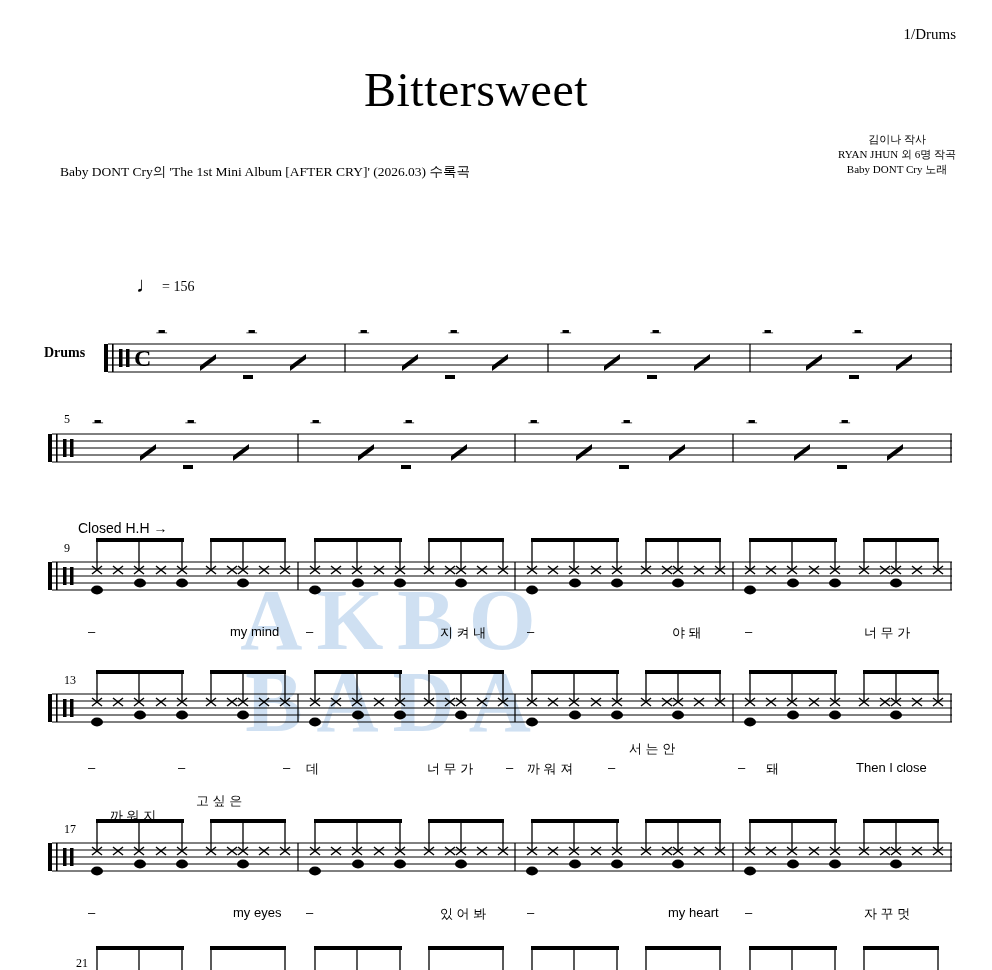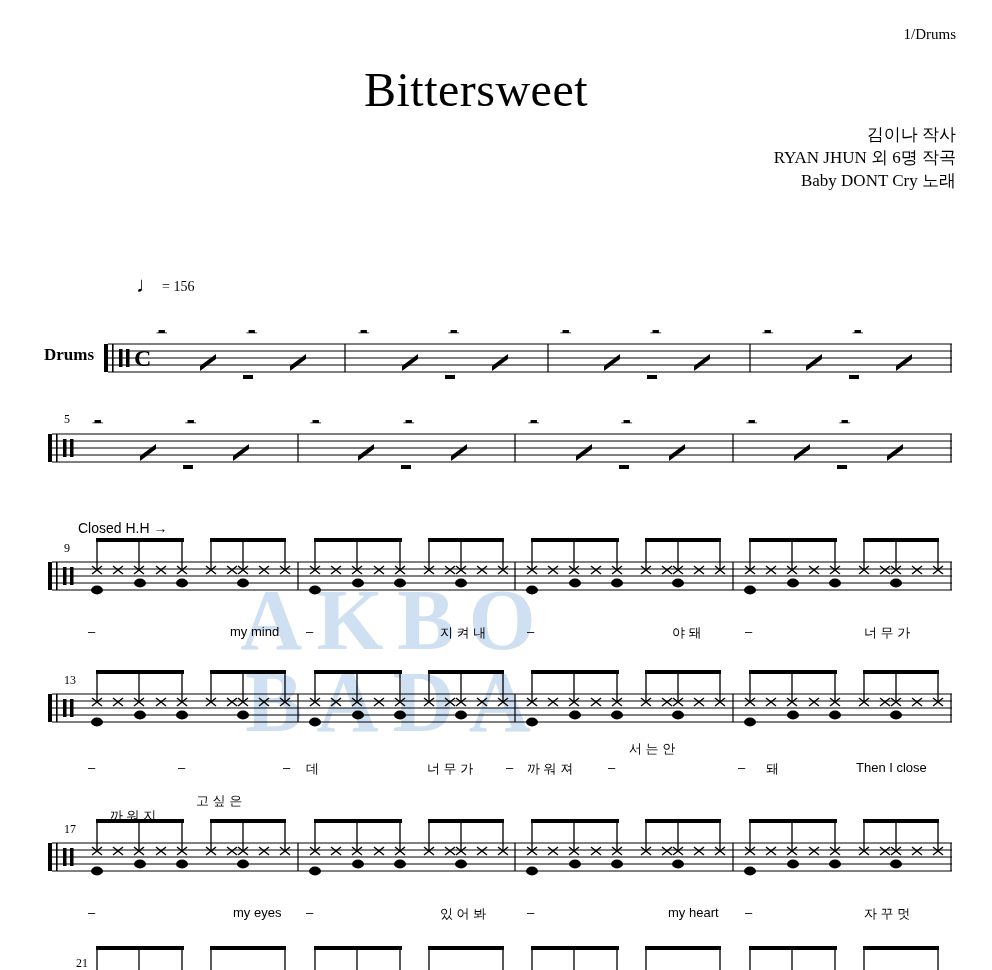--- a/index.html
+++ b/index.html
@@ -43,23 +43,23 @@
   .album-line {
     position: absolute;
     left: 60px;
     top: 163px;
     font-size: 13.5px;
     font-family: "Liberation Serif", serif;
   }
   .credits {
     position: absolute;
     right: 36px;
-    top: 124px;
-    text-align: right;
-    font-size: 17px;
+    top: 132px;
+    text-align: center;
+    font-size: 11px;
     line-height: 1.35;
     font-family: "Liberation Serif", serif;
   }
 
   
   .watermark {
     position: absolute;
     left: 0;
     top: 580px;
     width: 790px;
@@ -98,21 +98,21 @@
     font-size: 22px;
     line-height: 1;
     position: relative;
     top: -2px;
   }
 
   .instrument-name {
     position: absolute;
     left: 44px;
     top: 345px;
-    font-size: 17px;
+    font-size: 14px;
     font-weight: bold;
     font-family: "Liberation Serif", serif;
   }
 
   
   .system {
     position: absolute;
     left: 0;
   }
   .measure-num {
@@ -138,20 +138,21 @@
 
 <div class="page">
 
   <div class="watermark">
     <div class="wm-line1">AKBO</div>
     <div class="wm-line2">BADA</div>
   </div>
 
   <div class="part-label">1/Drums</div>
   <div class="song-title">Bittersweet</div>
+  <div class="album-line">Baby DONT Cry의 'The 1st Mini Album [AFTER CRY]' (2026.03) 수록곡</div>
   <div class="credits">
     <div>김이나 작사</div>
     <div>RYAN JHUN 외 6명 작곡</div>
     <div>Baby DONT Cry 노래</div>
   </div>
 
   <div class="tempo">
     <span class="note-glyph">♩</span>
     <span>= 156</span>
   </div>

